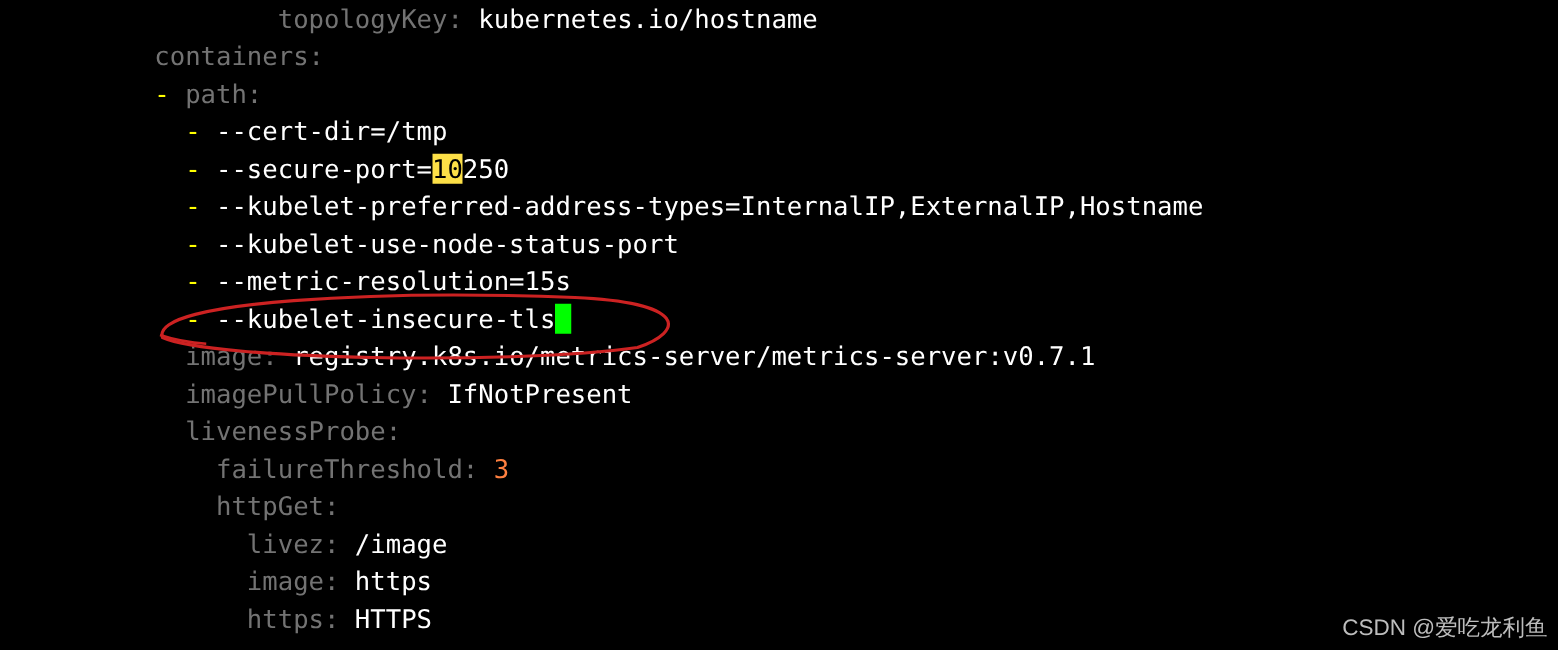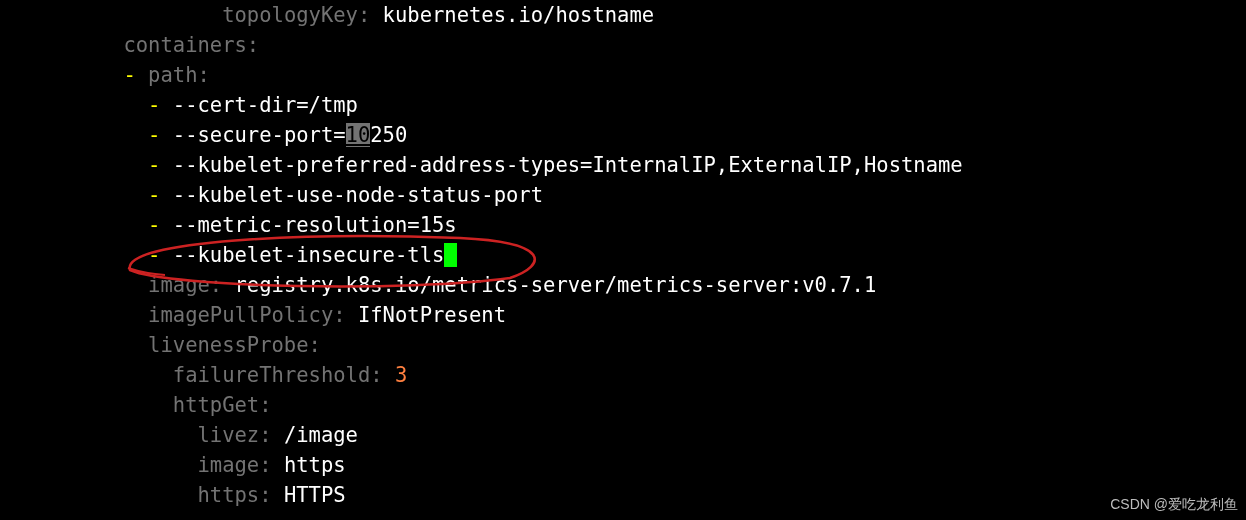--- a/index.html
+++ b/index.html
@@ -1,22 +1,22 @@
 <!DOCTYPE html>
 <html><head>
 <meta charset="utf-8">
 <style>
   html,body{margin:0;padding:0;background:#000;width:1246px;height:520px;overflow:hidden;}
   pre{margin:0;padding:0;font-family:"DejaVu Sans Mono","Consolas",monospace;font-size:20.5px;line-height:30px;color:#fff;white-space:pre;position:relative;}
   .k{color:#737373;}   
   .d{color:#ffff00;}   
   .n{color:#ff8040;}   
-  .hl{background:#737373;color:#000;text-decoration:underline;}
+  .hl{background:#fde047;color:#000;}
   .cur{background:#00ff00;}
-  .wm{position:absolute;right:8px;bottom:6px;font-family:sans-serif;font-size:14px;color:#bdbdbd;}
+  .wm{position:absolute;right:8px;bottom:6px;font-family:sans-serif;font-size:18px;color:#bdbdbd;}
 </style>
 </head>
 <body>
 
 <pre><span>                  <span class="k">topologyKey</span><span class="k">:</span><span> kubernetes.io/hostname</span></span>
 <span>          <span class="k">containers</span><span class="k">:</span></span>
 <span>          <span class="d">- </span><span class="k">path</span><span class="k">:</span></span>
 <span>            <span class="d">- </span><span>--cert-dir=/tmp</span></span>
 <span>            <span class="d">- </span><span>--secure-port=</span><span class="hl">10</span><span>250</span></span>
 <span>            <span class="d">- </span><span>--kubelet-preferred-address-types=InternalIP,ExternalIP,Hostname</span></span>

